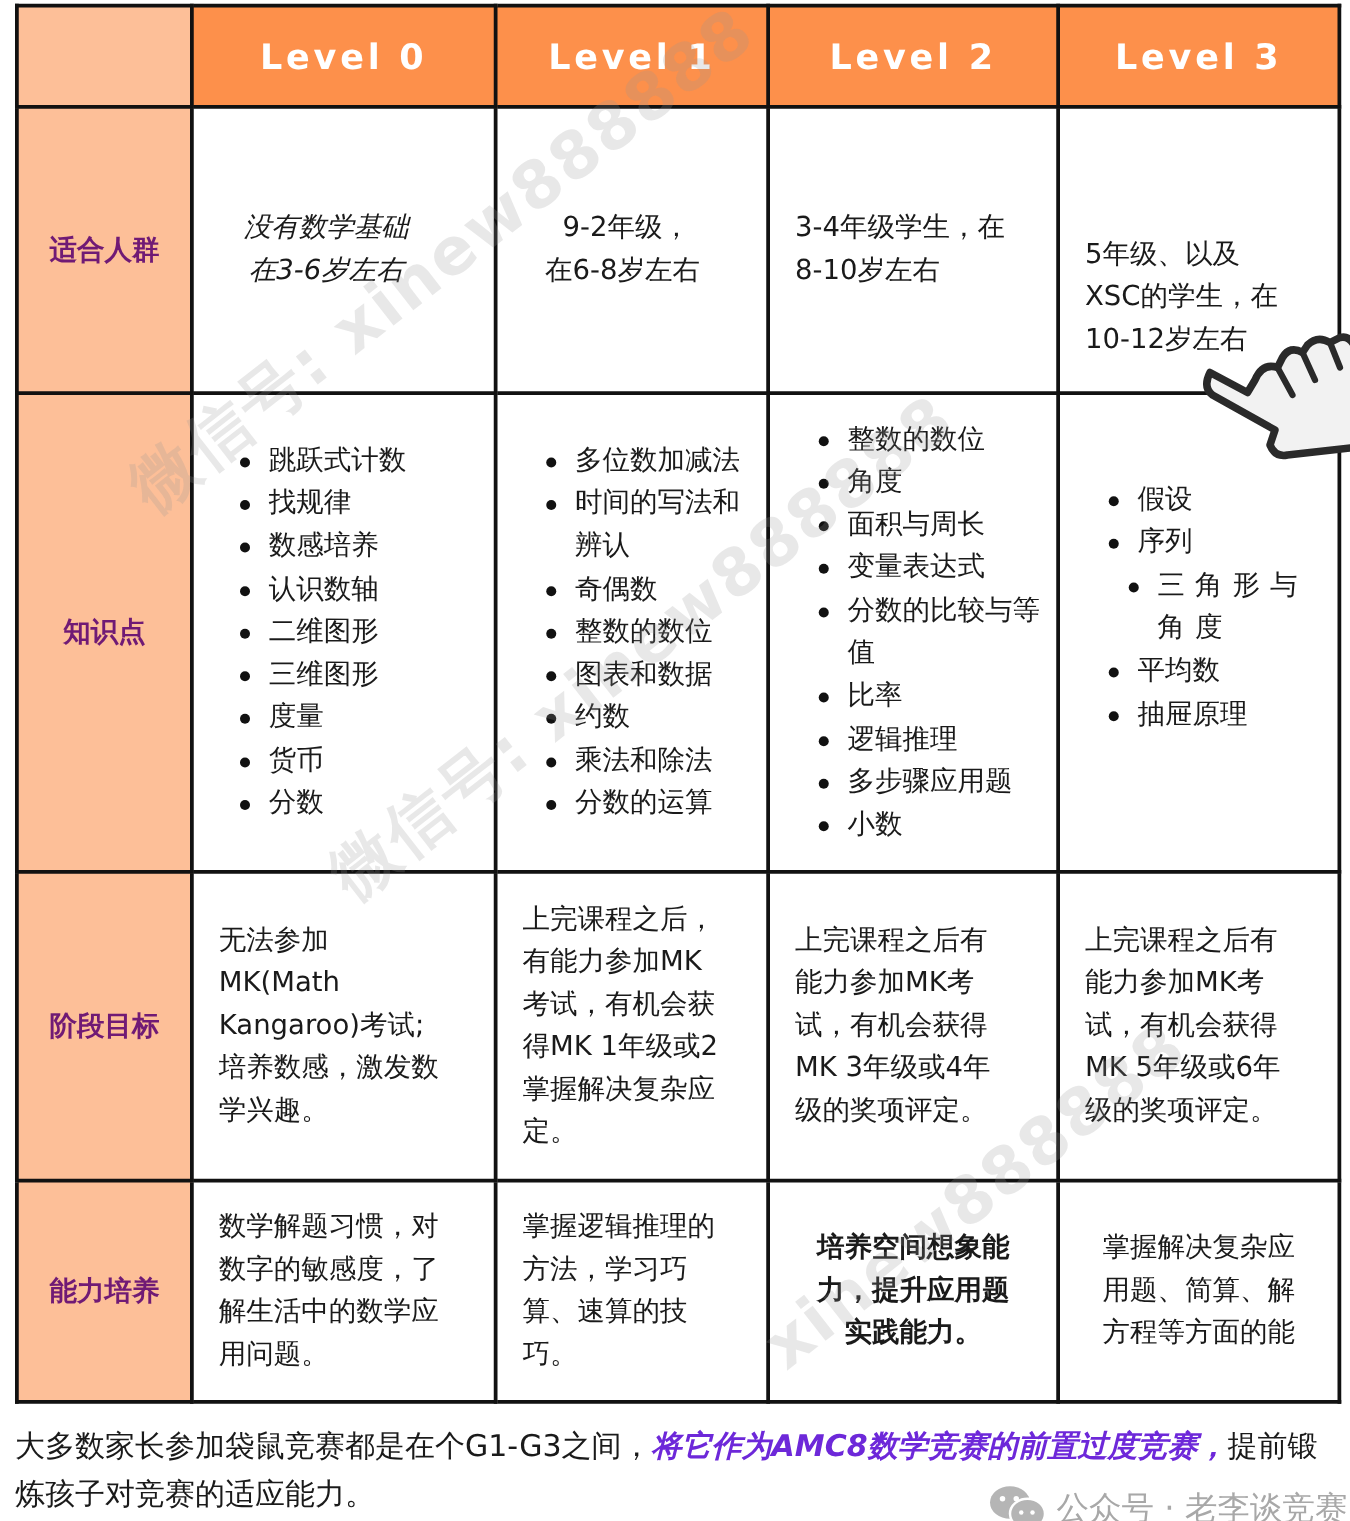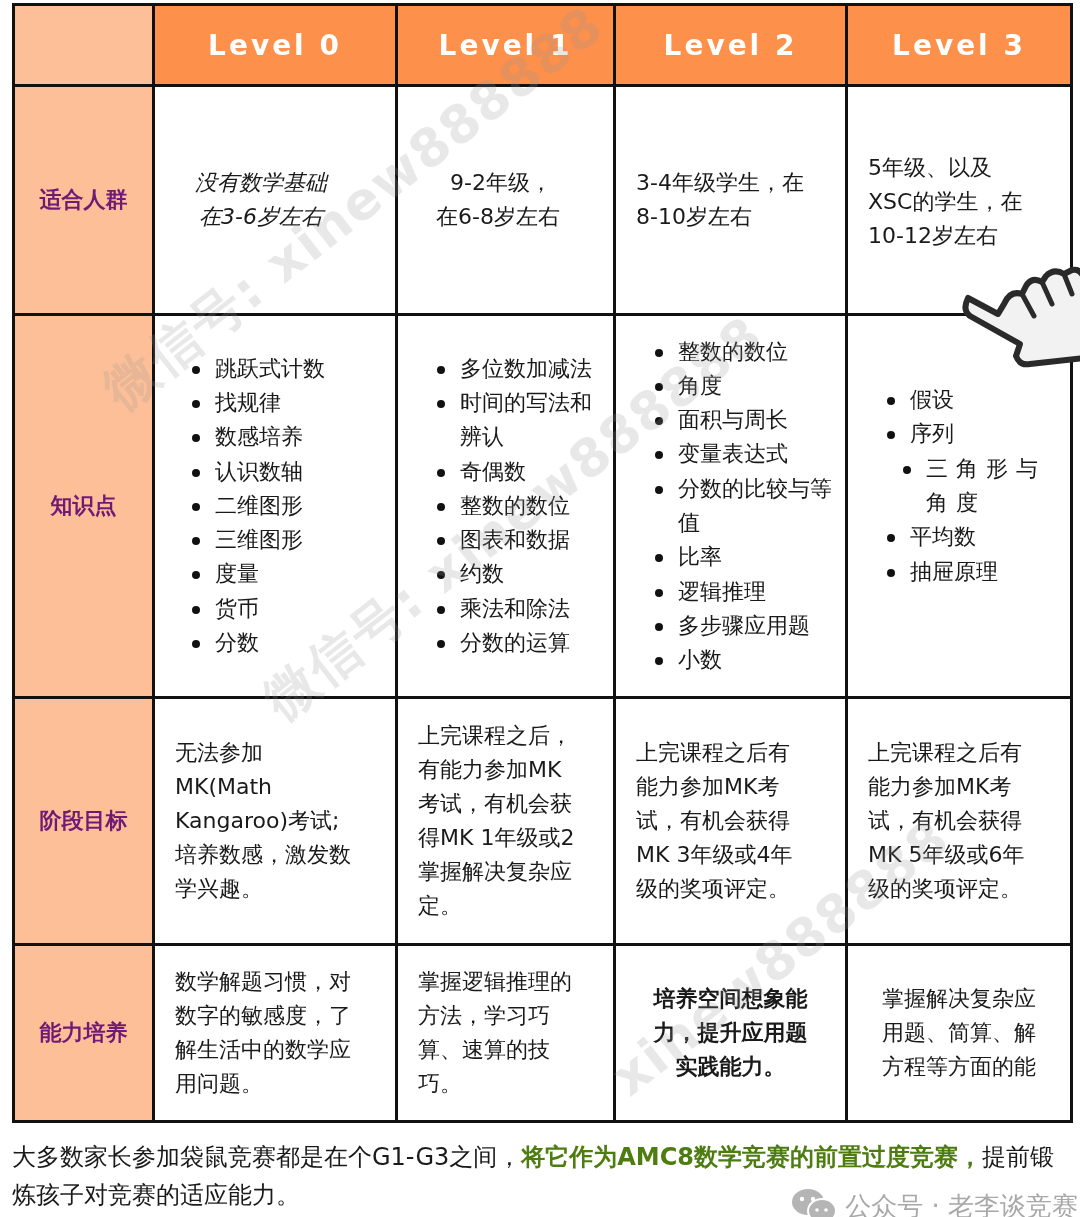--- a/index.html
+++ b/index.html
@@ -95,22 +95,23 @@
   .footer-text {
     position: absolute;
     left: 12px;
     top: 1138px;
     width: 1060px;
     font-size: 24px;
     line-height: 38px;
     color: #1a1a1a;
   }
   .footer-text .hl {
-    color: #4d7c0f;
+    color: #6d28d9;
     font-weight: bold;
+    font-style: italic;
   }
   .source-tag {
     position: absolute;
     right: 2px;
     top: 1188px;
     display: flex;
     align-items: center;
     gap: 8px;
     color: #a8a8a8;
     font-size: 26px;
@@ -174,21 +175,21 @@
             <div>在6-8岁左右</div>
           </div>
         </td>
         <td class="cell">
           <div class="cell-inner">
             <div>3-4年级学生，在</div>
             <div>8-10岁左右</div>
           </div>
         </td>
         <td class="cell" style="vertical-align:top;">
-          <div class="cell-inner" style="padding-top:64px;">
+          <div class="cell-inner" style="padding-top:100px;">
             <div>5年级、以及</div>
             <div>XSC的学生，在</div>
             <div>10-12岁左右</div>
           </div>
         </td>
       </tr>
 
       <tr class="r-knowledge">
         <td class="row-label">知识点</td>
         <td class="cell">

